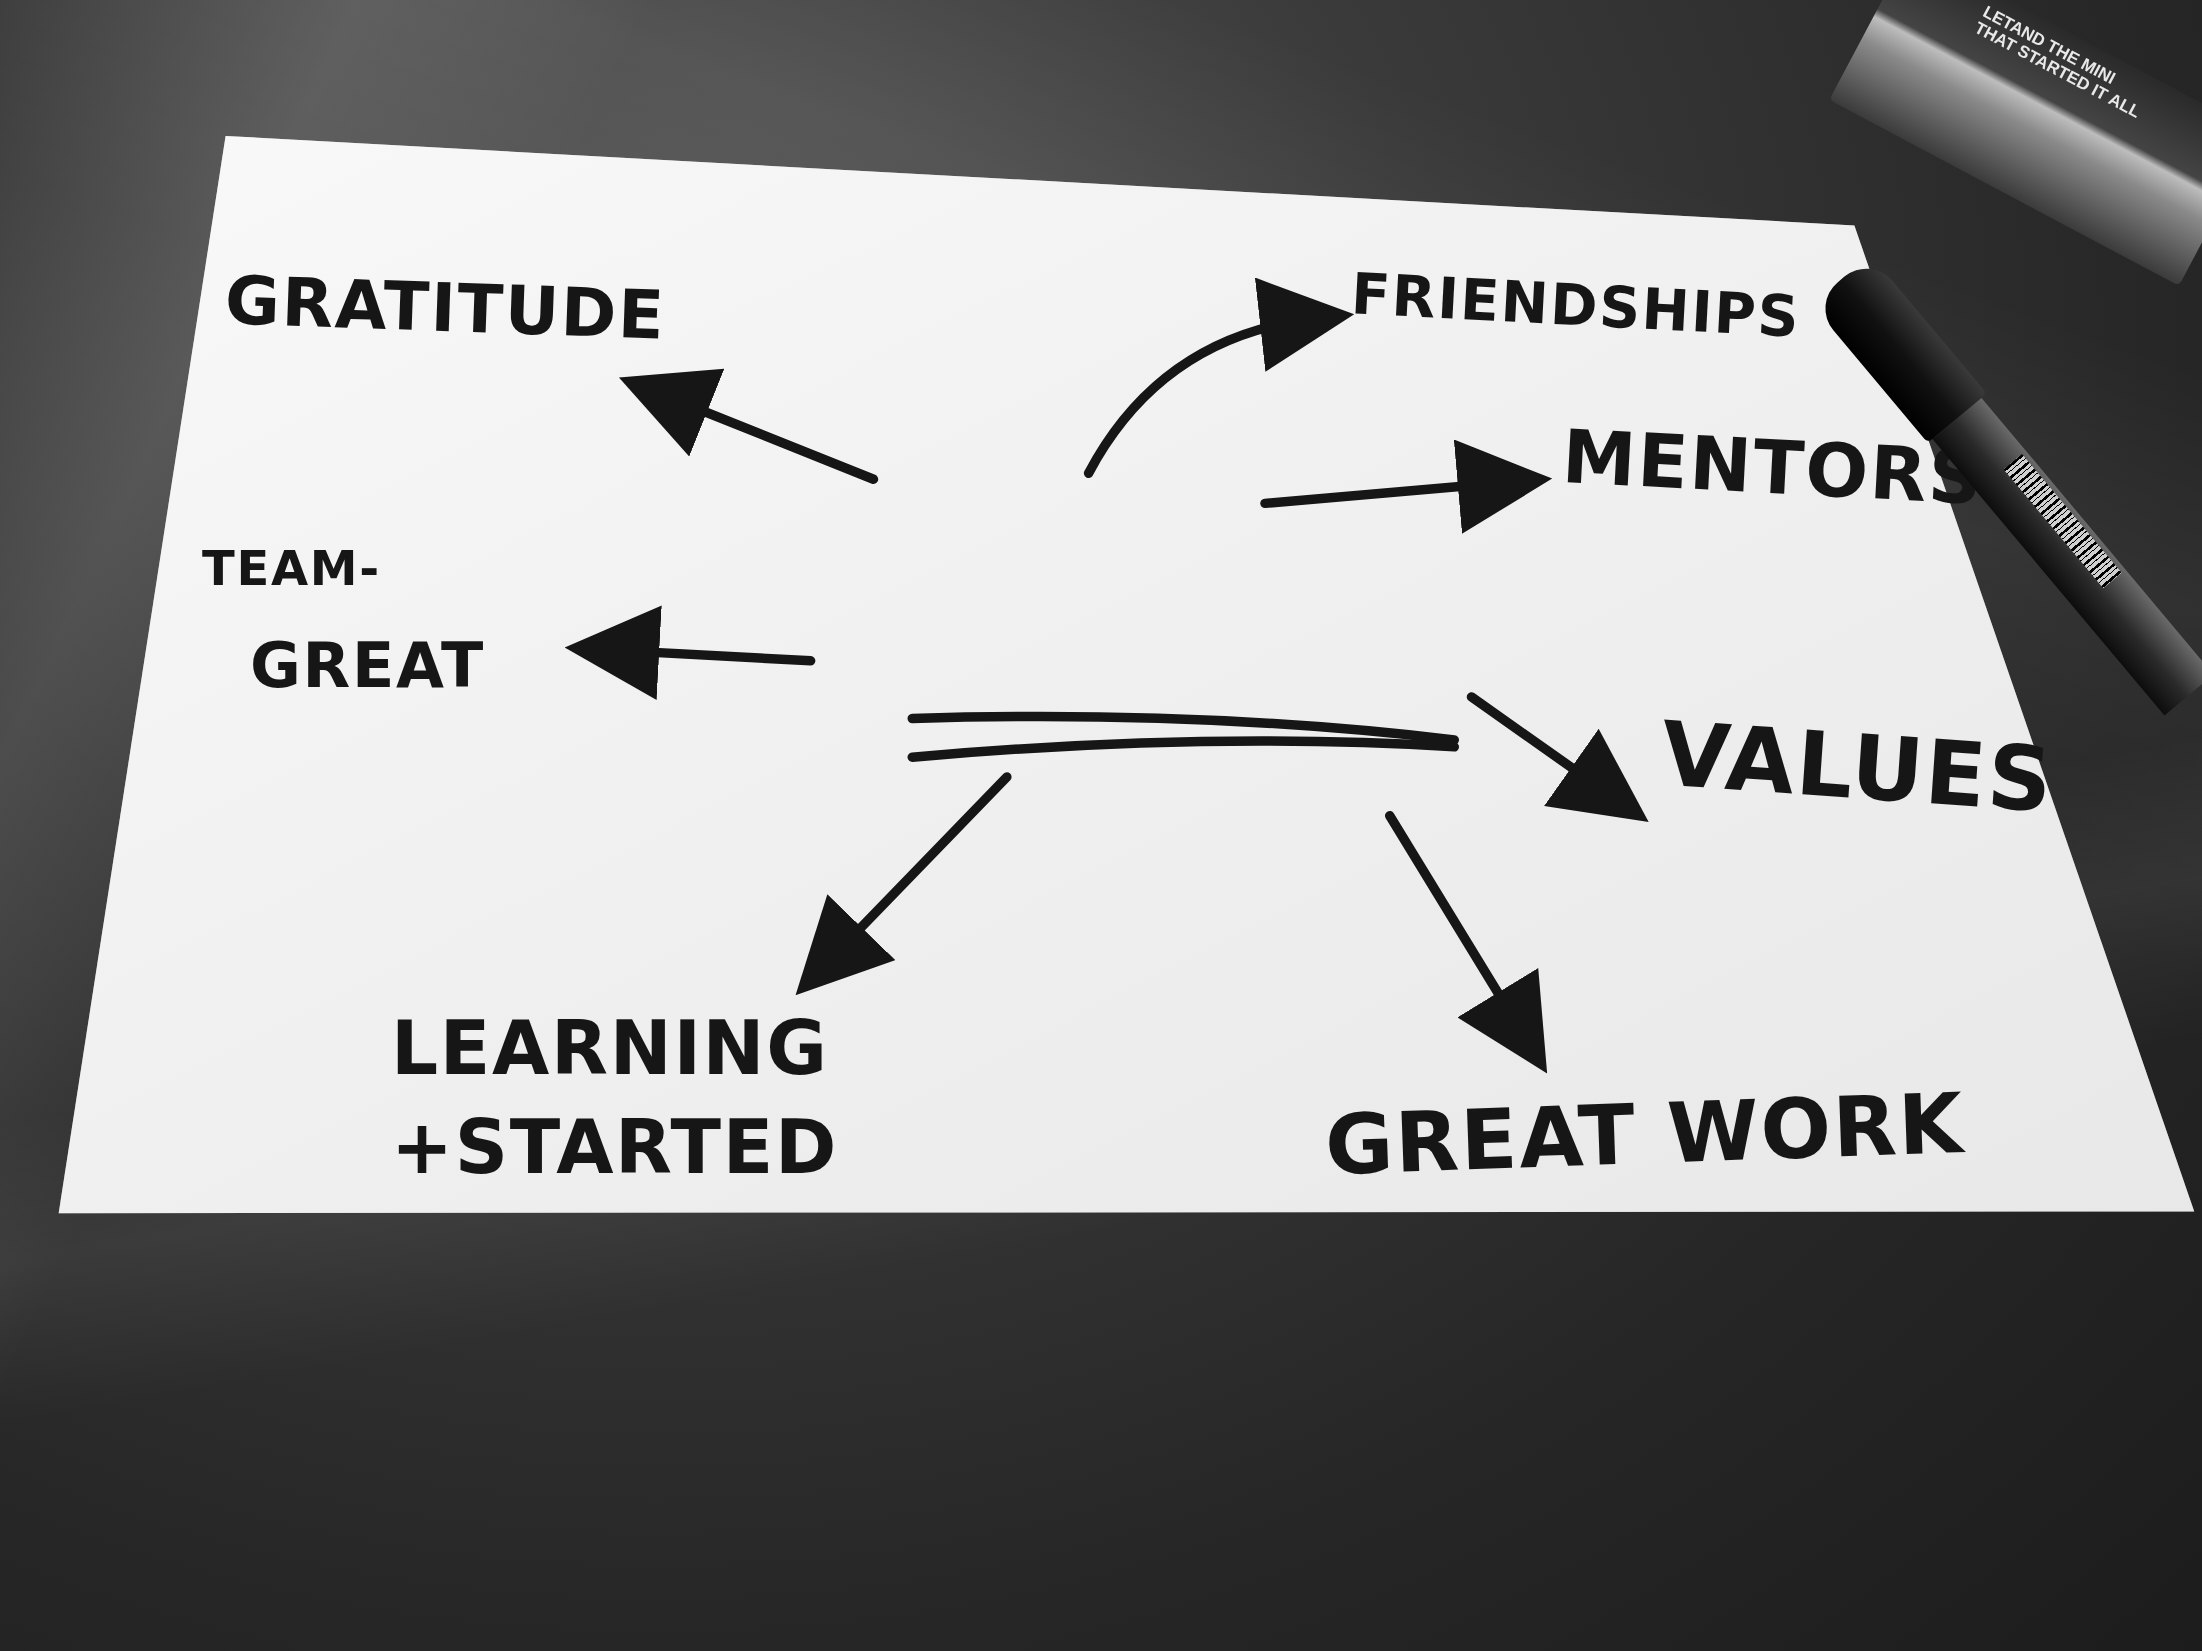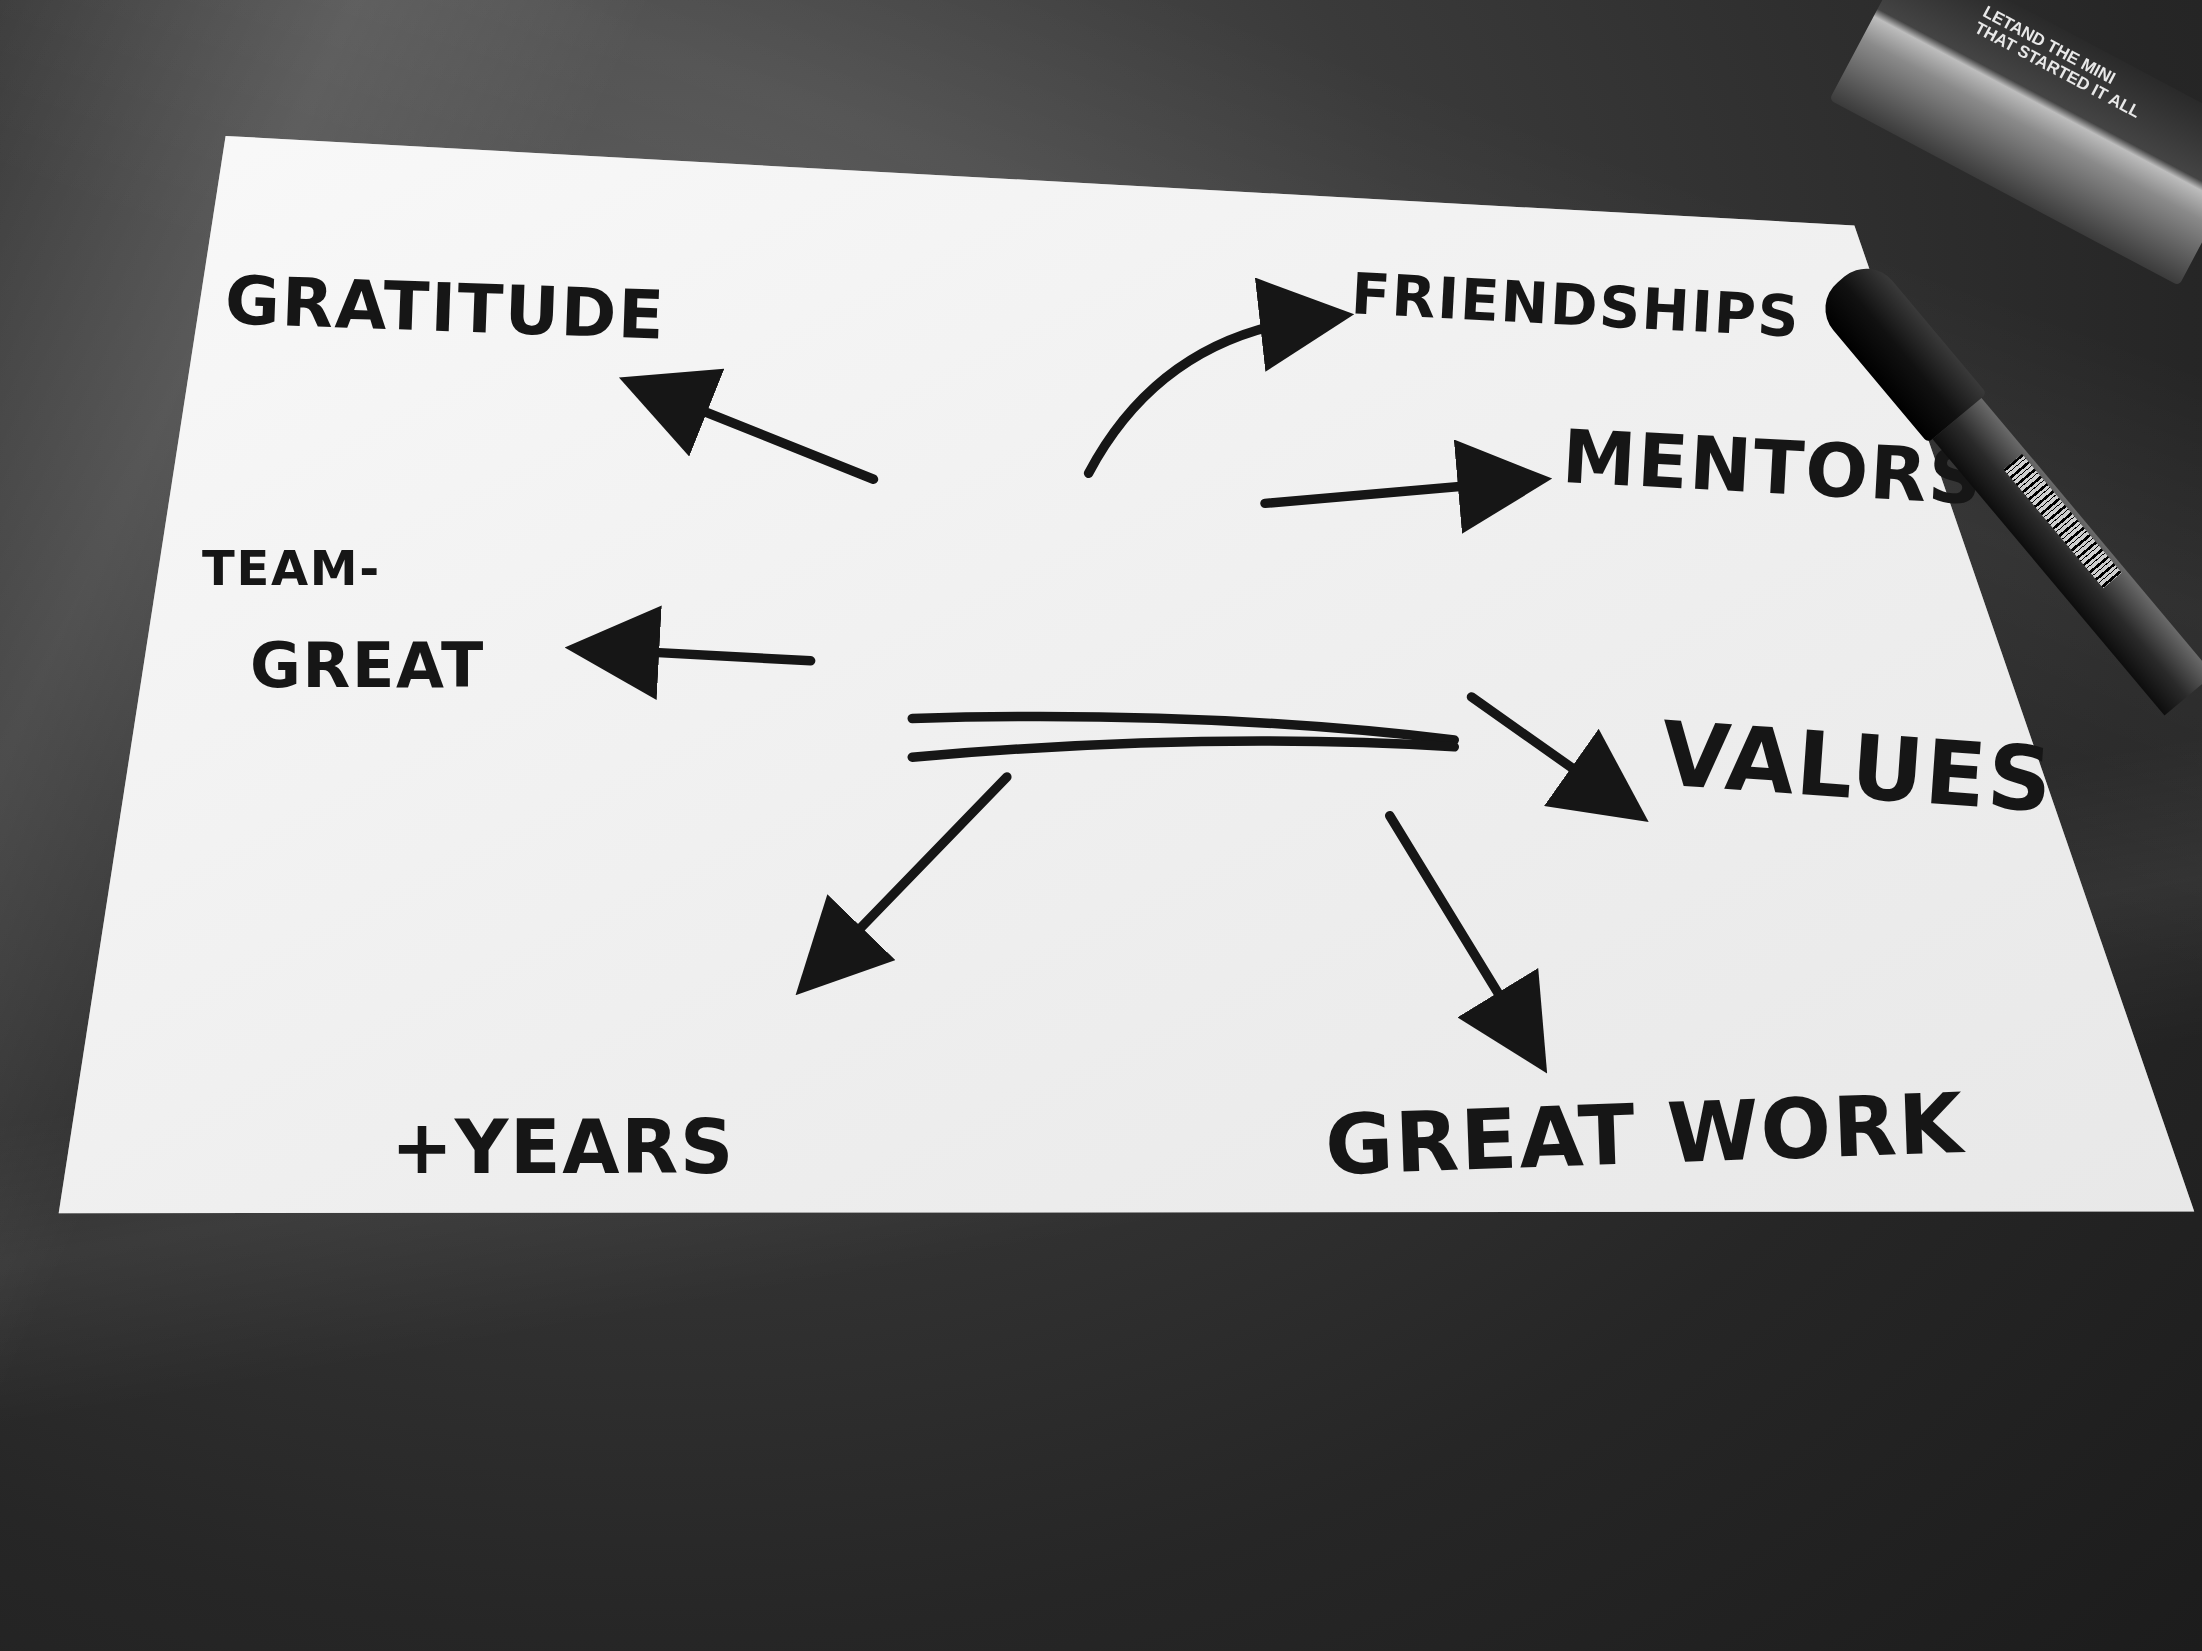--- a/index.html
+++ b/index.html
@@ -99,21 +99,22 @@
     </g>
   </svg>
 
 
   <div class="handwriting" style="left:225px; top:275px; font-size:67px; transform:rotate(2deg);">GRATITUDE</div>
   <div class="handwriting" style="left:1351px; top:277px; font-size:57px; transform:rotate(3deg);">FRIENDSHIPS</div>
   <div class="handwriting" style="left:1562px; top:430px; font-size:74px; transform:rotate(3deg);">MENTORS</div>
   <div class="handwriting" style="left:202px; top:544px; font-size:48px;">TEAM-</div>
   <div class="handwriting" style="left:250px; top:635px; font-size:62px;">GREAT</div>
   <div class="handwriting" style="left:1661px; top:723px; font-size:89px; transform:rotate(4deg);">VALUES</div>
-  <div class="handwriting" style="left:391px; top:1110px; font-size:74px;">+YEARS</div>
+  <div class="handwriting" style="left:391px; top:1011px; font-size:74px;">LEARNING</div>
+  <div class="handwriting" style="left:391px; top:1110px; font-size:74px;">+STARTED</div>
   <div class="handwriting" style="left:1325px; top:1093px; font-size:83px; transform:rotate(-2deg);">GREAT WORK</div>
 </div>
 
 <div class="marker">
   <div class="marker-cap"></div>
   <div class="marker-body">
     <div class="barcode"></div>
   </div>
 </div>
 

